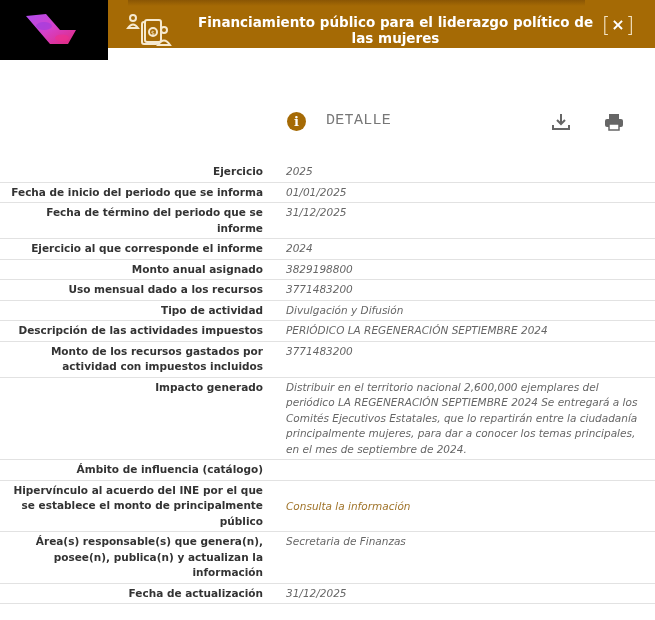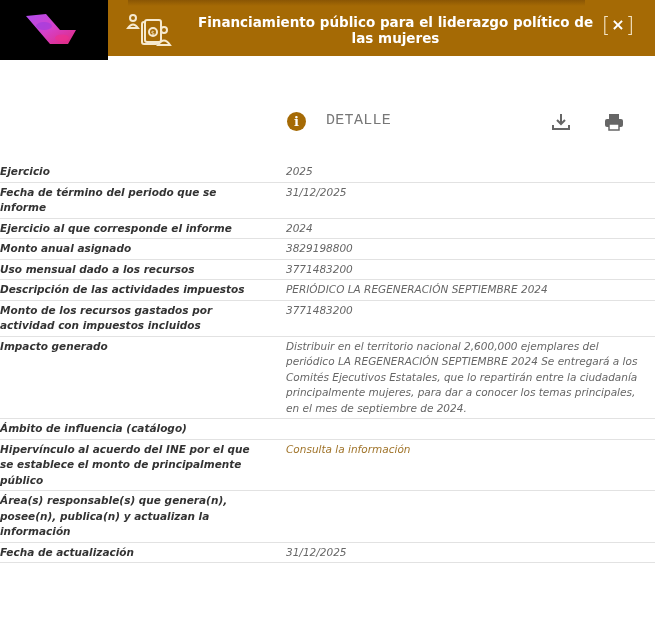--- a/index.html
+++ b/index.html
@@ -2,21 +2,21 @@
 <html><head>
 <meta charset="utf-8">
 <style>
   * { box-sizing: border-box; margin: 0; padding: 0; }
   html, body { width: 655px; height: 620px; overflow: hidden; background: #ffffff; }
   body { font-family: "DejaVu Sans", "Liberation Sans", sans-serif; color: #555; position: relative; }
 
   .topbar { position: absolute; left: 0; top: 0; width: 655px; height: 60px; display: flex; }
   .logo-box { width: 108px; height: 60px; background: #000; position: relative; overflow: hidden; }
   .logo-box svg { position: absolute; left: 24px; top: 12px; }
-  .header { flex: 1; height: 56px; background: #a56a05; position: relative; display: flex; align-items: center; }
+  .header { flex: 1; height: 48px; background: #a56a05; position: relative; display: flex; align-items: center; }
   .header-shadow { position: absolute; left: 20px; right: 70px; top: 0; height: 6px;
                    background: linear-gradient(#8a5604, rgba(165,106,5,0)); }
   .header-icon { position: absolute; left: 18px; top: 12px; width: 50px; height: 36px; }
   .header-title { position: absolute; left: 78px; right: 50px; top: 14px; color: #fff; font-weight: bold;
                   font-size: 13.5px; line-height: 16px; text-align: center; font-family: "DejaVu Sans", sans-serif; }
   .close-btn { position: absolute; right: 22px; top: 13px; width: 30px; height: 24px; color: #fff;
                display: flex; align-items: center; justify-content: center; cursor: pointer; }
   .close-btn .bracket { font-size: 22px; font-weight: 300; line-height: 20px; color: #f3e3c4; }
   .close-btn .x { font-size: 16px; font-weight: bold; margin: 0 1px; line-height: 20px; }
 
@@ -24,23 +24,23 @@
   .info-icon { position: absolute; left: 287px; top: 7px; width: 19px; height: 19px; border-radius: 50%;
                background: #a56a05; color: #fff; font-weight: bold; font-size: 13px; text-align: center; line-height: 19px;
                font-family: "DejaVu Serif", serif; }
   .detalle { position: absolute; left: 326px; top: 7px; font-size: 15px; color: #777; letter-spacing: 0.3px;
              font-family: Liberation Mono, monospace; }
   .download-icon { position: absolute; left: 550px; top: 6px; width: 22px; height: 22px; cursor: pointer; }
   .print-icon { position: absolute; left: 603px; top: 6px; width: 22px; height: 22px; cursor: pointer; }
 
   .table { position: absolute; left: 0; top: 162px; width: 655px; }
   .row { display: flex; border-bottom: 1px solid #e2e2e2; font-size: 10.5px; line-height: 15.5px; }
-  .row .lbl { width: 271px; padding: 2px 8px 2px 0; text-align: left; font-weight: bold; color: #333; font-style: italic; }
+  .row .lbl { width: 271px; padding: 2px 8px 2px 0; text-align: right; font-weight: bold; color: #333; }
   .row .val { flex: 1; padding: 2px 8px 2px 15px; color: #666; font-style: italic; }
-  .row .val.link { color: #a0742a; cursor: pointer; }
+  .row .val.link { color: #a0742a; cursor: pointer; margin-top: 16px; }
 </style>
 </head>
 <body>
 
 <div class="topbar">
   <div class="logo-box">
     <svg width="60" height="34" viewBox="0 0 60 34">
       <defs>
         <linearGradient id="lg" x1="0" y1="0" x2="1" y2="1">
           <stop offset="0" stop-color="#b04df0"></stop>
@@ -89,34 +89,42 @@
     <rect x="6" y="13" width="10" height="6" fill="#fff" stroke="#666" stroke-width="1.5"></rect>
   </svg>
 </div>
 
 <div class="table">
   <div class="row">
       <div class="lbl">Ejercicio</div>
       <div class="val">2025</div>
     </div>
   <div class="row">
+      <div class="lbl">Fecha de inicio del periodo que se informa</div>
+      <div class="val">01/01/2025</div>
+    </div>
+  <div class="row">
       <div class="lbl">Fecha de término del periodo que se informe</div>
       <div class="val">31/12/2025</div>
     </div>
   <div class="row">
       <div class="lbl">Ejercicio al que corresponde el informe</div>
       <div class="val">2024</div>
     </div>
   <div class="row">
       <div class="lbl">Monto anual asignado</div>
       <div class="val">3829198800</div>
     </div>
   <div class="row">
       <div class="lbl">Uso mensual dado a los recursos</div>
       <div class="val">3771483200</div>
+    </div>
+  <div class="row">
+      <div class="lbl">Tipo de actividad</div>
+      <div class="val">Divulgación y Difusión</div>
     </div>
   <div class="row">
       <div class="lbl">Descripción de las actividades impuestos</div>
       <div class="val">PERIÓDICO LA REGENERACIÓN SEPTIEMBRE 2024</div>
     </div>
   <div class="row">
       <div class="lbl">Monto de los recursos gastados por actividad con impuestos incluidos</div>
       <div class="val">3771483200</div>
     </div>
   <div class="row">
@@ -125,19 +133,20 @@
     </div>
   <div class="row">
       <div class="lbl">Ámbito de influencia (catálogo)</div>
     </div>
   <div class="row">
       <div class="lbl">Hipervínculo al acuerdo del INE por el que se establece el monto de principalmente público</div>
       <div class="val link">Consulta la información</div>
     </div>
   <div class="row">
       <div class="lbl">Área(s) responsable(s) que genera(n), posee(n), publica(n) y actualizan la información</div>
+      <div class="val">Secretaria de Finanzas</div>
     </div>
   <div class="row">
       <div class="lbl">Fecha de actualización</div>
       <div class="val">31/12/2025</div>
     </div>
 
 </div>
 
 </body></html>

